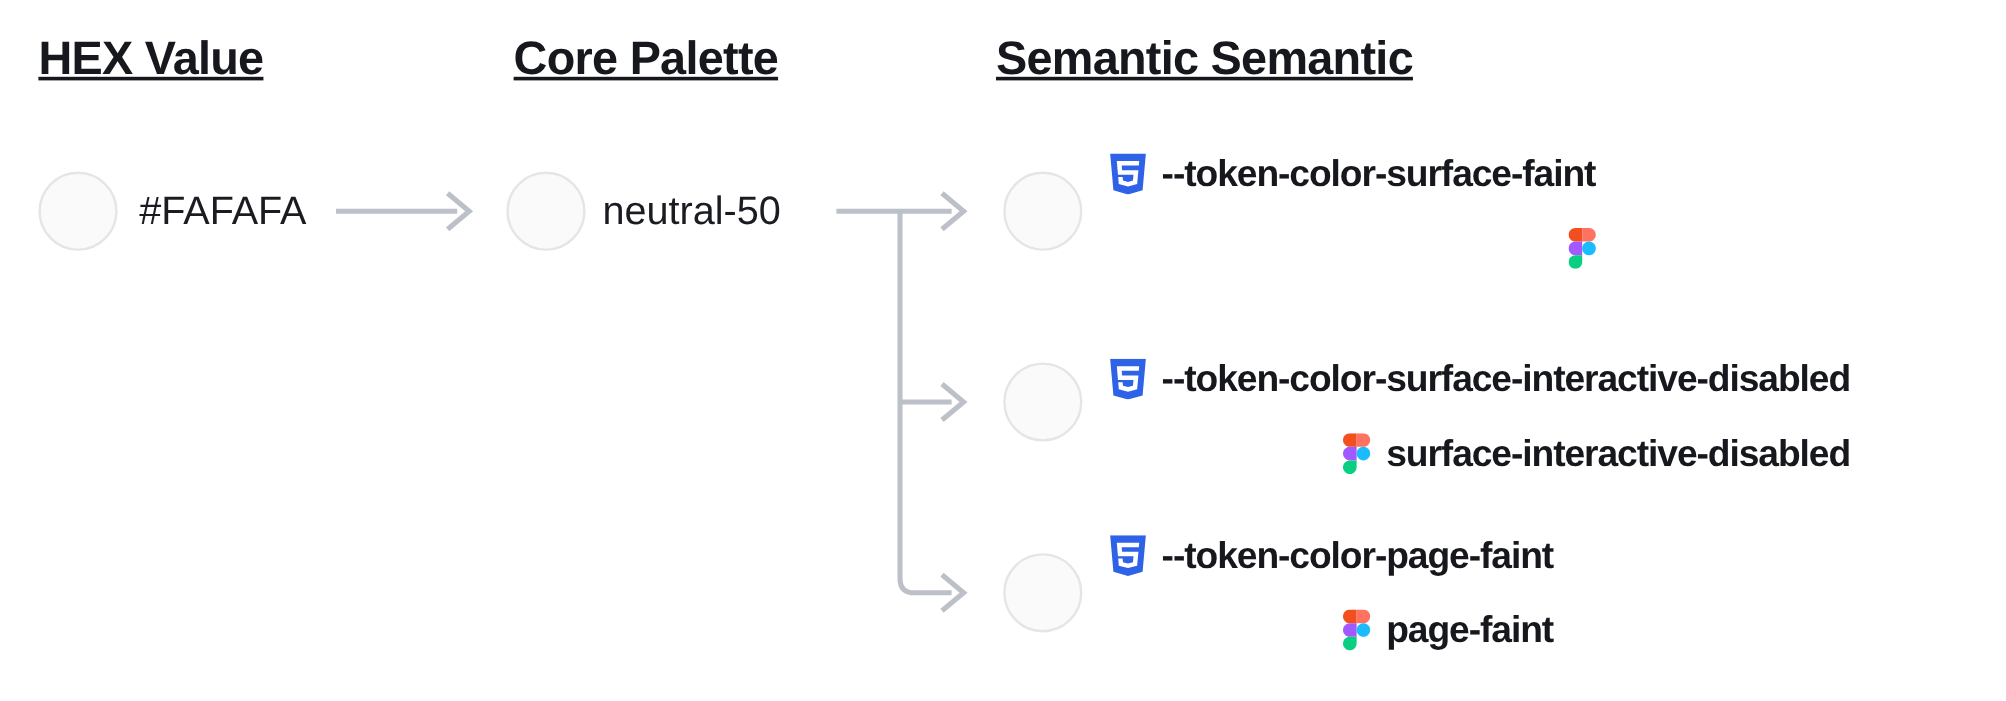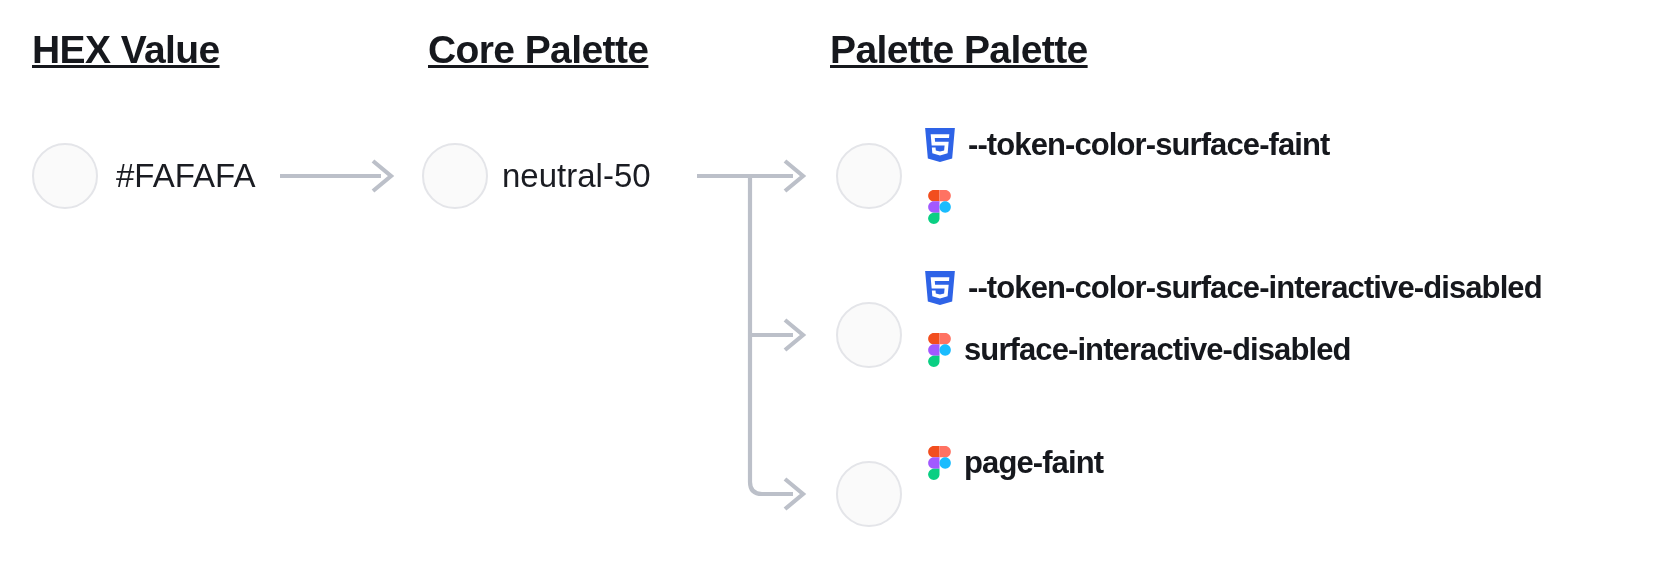--- a/index.html
+++ b/index.html
@@ -23,36 +23,36 @@
     border:2px solid #E4E5E9;
   }
   .plain-label {
     position:absolute;
     height:40px; line-height:40px;
     font-size:33px; font-weight:400; color:#1a1c22;
     white-space:nowrap;
   }
   .sem-group {
     position:absolute; left:925px;
-    display:flex; flex-direction:column; gap:22px;
+    display:flex; flex-direction:column; gap:22px;align-items:flex-end;
   }
   .sem-line { display:flex; align-items:center; gap:13px; height:40px; }
   .sem-line.figma-line { padding-left:3px; }
   .sem-line .txt {
     font-size:31px; font-weight:700; letter-spacing:-0.9px;
     color:#16181d; white-space:nowrap;
   }
   svg.connector { position:absolute; overflow:visible; }
 </style>
 </head>
 <body>
 
 <div class="col-header" style="left:32px">HEX Value</div>
 <div class="col-header" style="left:428px">Core Palette</div>
-<div class="col-header" style="left:830px">Palette Palette</div>
+<div class="col-header" style="left:830px">Semantic Semantic</div>
 
 <div class="swatch" style="left:32px; top:143px"></div>
 <div class="plain-label" style="left:116px; top:156px">#FAFAFA</div>
 
 <svg class="connector" style="left:278px; top:154px" width="122" height="44" viewBox="0 0 122 44">
   <path d="M2 22H103" fill="none" stroke-width="4.2" stroke="#BCC0C9"></path>
   <path d="M95 7 L113 22 L95 37" fill="none" stroke-width="4.2" stroke="#BCC0C9"></path>
 </svg>
 
 <div class="swatch" style="left:422px; top:143px"></div>
@@ -82,40 +82,46 @@
     <svg width="23" height="34" viewBox="0 0 38 57">
       <path d="M0 9.5C0 14.747 4.253 19 9.5 19H19V0H9.5C4.253 0 0 4.253 0 9.5Z" fill="#F24E1E"></path>
       <path d="M19 0v19h9.5C33.747 19 38 14.747 38 9.5S33.747 0 28.5 0H19Z" fill="#FF7262"></path>
       <path d="M0 28.5C0 33.747 4.253 38 9.5 38H19V19H9.5C4.253 19 0 23.253 0 28.5Z" fill="#A259FF"></path>
       <path d="M19 28.5c0-5.247 4.253-9.5 9.5-9.5s9.5 4.253 9.5 9.5-4.253 9.5-9.5 9.5-9.5-4.253-9.5-9.5Z" fill="#1ABCFE"></path>
       <path d="M0 47.5C0 42.253 4.253 38 9.5 38H19v9.5c0 5.247-4.253 9.5-9.5 9.5S0 52.747 0 47.5Z" fill="#0ACF83"></path>
     </svg>
   </div>
 </div>
 
-<div class="sem-group" style="top:268px">
+<div class="sem-group" style="top:296px">
   <div class="sem-line">
     <svg width="30" height="34" viewBox="1.5 0 21 24">
       <path fill-rule="evenodd" d="M1.5 0h21l-1.91 21.563L11.977 24l-8.564-2.438L1.5 0zm7.031 9.75l-.232-2.718 10.059.003.23-2.622L5.412 4.41l.698 8.01h9.126l-.326 3.426-2.91.804-2.955-.81-.188-2.11H6.248l.33 4.171L12 19.351l5.379-1.443.744-8.157H8.531z" fill="#2E63E7"></path>
     </svg>
     <span class="txt">--token-color-surface-interactive-disabled</span>
   </div>
   <div class="sem-line figma-line">
     <svg width="23" height="34" viewBox="0 0 38 57">
       <path d="M0 9.5C0 14.747 4.253 19 9.5 19H19V0H9.5C4.253 0 0 4.253 0 9.5Z" fill="#F24E1E"></path>
       <path d="M19 0v19h9.5C33.747 19 38 14.747 38 9.5S33.747 0 28.5 0H19Z" fill="#FF7262"></path>
       <path d="M0 28.5C0 33.747 4.253 38 9.5 38H19V19H9.5C4.253 19 0 23.253 0 28.5Z" fill="#A259FF"></path>
       <path d="M19 28.5c0-5.247 4.253-9.5 9.5-9.5s9.5 4.253 9.5 9.5-4.253 9.5-9.5 9.5-9.5-4.253-9.5-9.5Z" fill="#1ABCFE"></path>
       <path d="M0 47.5C0 42.253 4.253 38 9.5 38H19v9.5c0 5.247-4.253 9.5-9.5 9.5S0 52.747 0 47.5Z" fill="#0ACF83"></path>
     </svg>
     <span class="txt">surface-interactive-disabled</span>
   </div>
 </div>
 
 <div class="sem-group" style="top:443px">
+  <div class="sem-line">
+    <svg width="30" height="34" viewBox="1.5 0 21 24">
+      <path fill-rule="evenodd" d="M1.5 0h21l-1.91 21.563L11.977 24l-8.564-2.438L1.5 0zm7.031 9.75l-.232-2.718 10.059.003.23-2.622L5.412 4.41l.698 8.01h9.126l-.326 3.426-2.91.804-2.955-.81-.188-2.11H6.248l.33 4.171L12 19.351l5.379-1.443.744-8.157H8.531z" fill="#2E63E7"></path>
+    </svg>
+    <span class="txt">--token-color-page-faint</span>
+  </div>
   <div class="sem-line figma-line">
     <svg width="23" height="34" viewBox="0 0 38 57">
       <path d="M0 9.5C0 14.747 4.253 19 9.5 19H19V0H9.5C4.253 0 0 4.253 0 9.5Z" fill="#F24E1E"></path>
       <path d="M19 0v19h9.5C33.747 19 38 14.747 38 9.5S33.747 0 28.5 0H19Z" fill="#FF7262"></path>
       <path d="M0 28.5C0 33.747 4.253 38 9.5 38H19V19H9.5C4.253 19 0 23.253 0 28.5Z" fill="#A259FF"></path>
       <path d="M19 28.5c0-5.247 4.253-9.5 9.5-9.5s9.5 4.253 9.5 9.5-4.253 9.5-9.5 9.5-9.5-4.253-9.5-9.5Z" fill="#1ABCFE"></path>
       <path d="M0 47.5C0 42.253 4.253 38 9.5 38H19v9.5c0 5.247-4.253 9.5-9.5 9.5S0 52.747 0 47.5Z" fill="#0ACF83"></path>
     </svg>
     <span class="txt">page-faint</span>
   </div>

